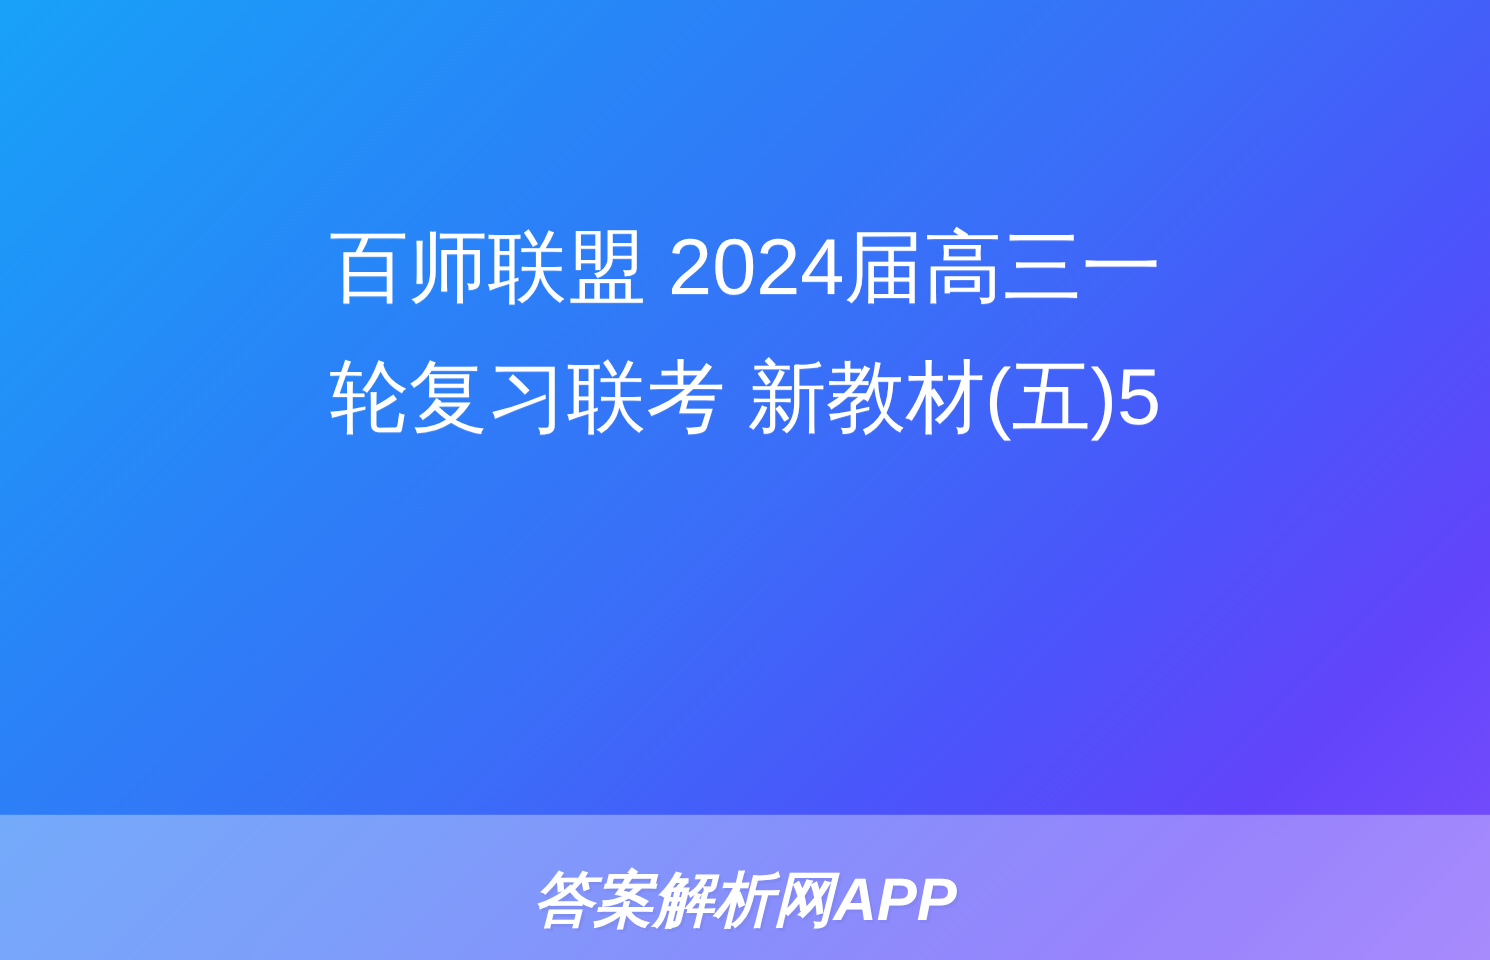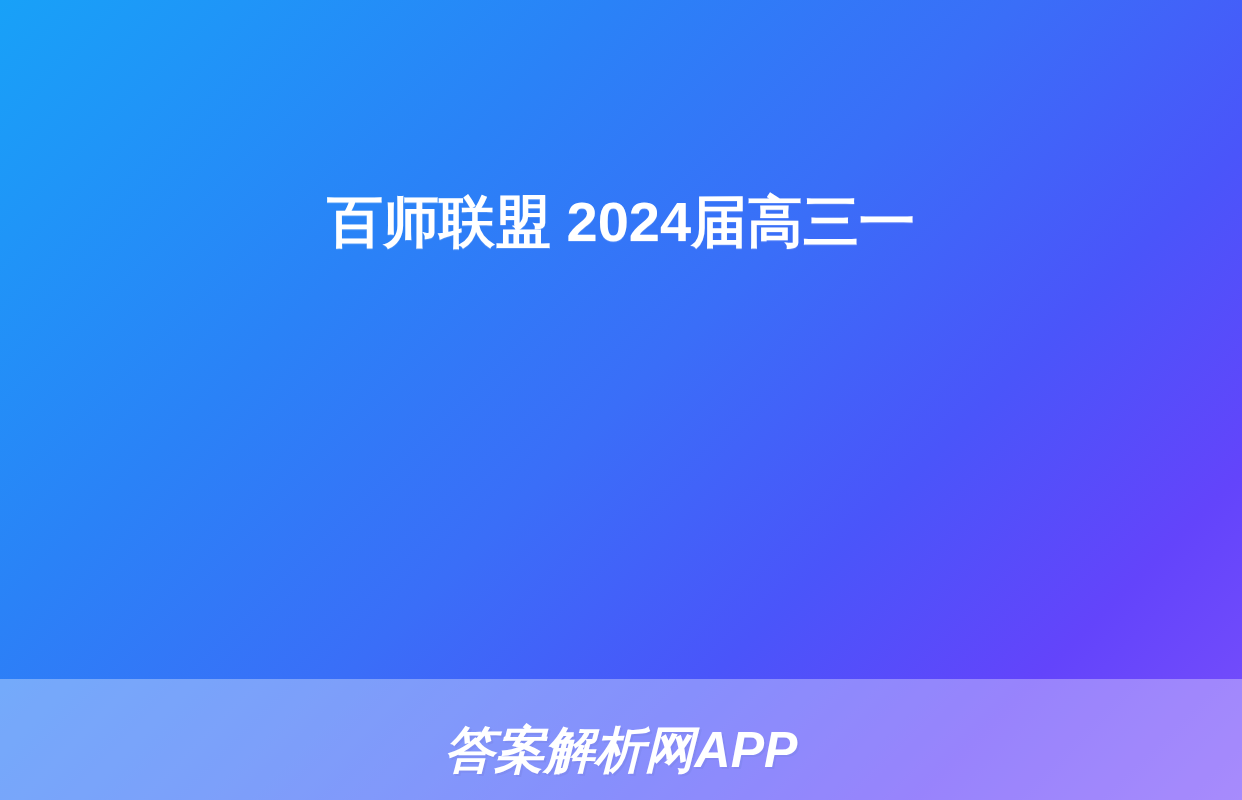--- a/index.html
+++ b/index.html
@@ -35,23 +35,23 @@
     right: 0;
     top: 168px;
     padding: 0 42px;
     box-sizing: border-box;
     text-align: center;
   }
 
   .title-line {
     display: block;
     color: #ffffff;
-    font-size: 56px;
+    font-size: 66px;
     line-height: 108px;
-    font-weight: 700;
+    font-weight: 400;
     letter-spacing: 0px;
     white-space: pre;
     text-shadow: 0 1px 0 rgba(255,255,255,0.15);
   }
 
   
   #footer-band {
     position: absolute;
     left: 0;
     right: 0;
@@ -74,19 +74,20 @@
     text-shadow: 2px 2px 0 rgba(120, 130, 230, 0.38);
   }
 </style>
 </head>
 <body>
 
 <div id="cover-card">
 
   <div id="title-block">
     <span class="title-line">百师联盟 2024届高三一</span>
+    <span class="title-line">轮复习联考 新教材(五)5</span>
   </div>
 
   <div id="footer-band">
     <span id="watermark-text">答案解析网APP</span>
   </div>
 
 </div>
 
 </body></html>

